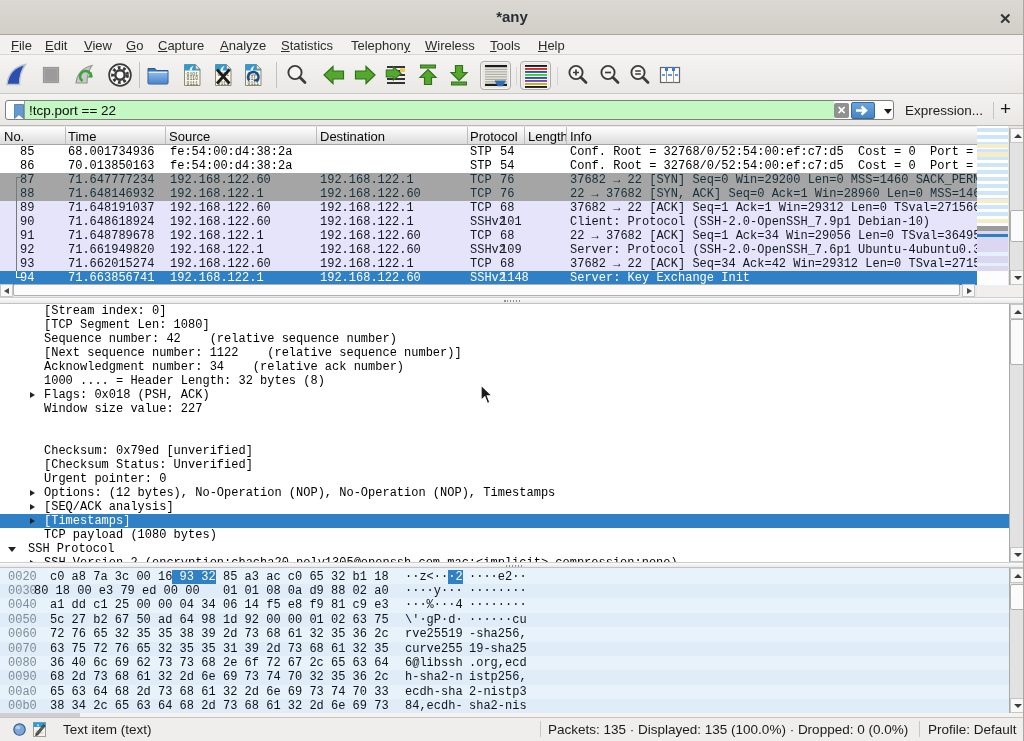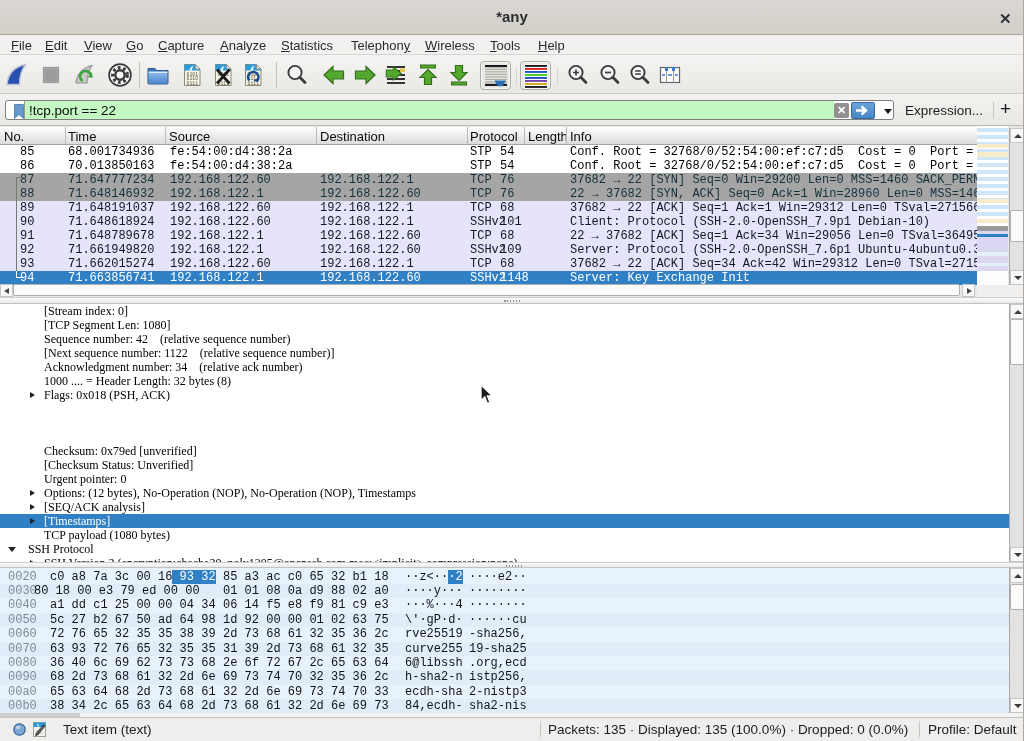--- a/index.html
+++ b/index.html
@@ -38,21 +38,21 @@
 .sbthumb{position:absolute;left:0;width:15px;background:#fbfbfb;border:1px solid #b0b0b0;border-radius:2px}
 .tri-u{position:absolute;left:2.5px;top:4.5px;width:0;height:0;border-left:4.5px solid transparent;border-right:4.5px solid transparent;border-bottom:4.5px solid #3c3c3c}
 .tri-d{position:absolute;left:2.5px;top:4.5px;width:0;height:0;border-left:4.5px solid transparent;border-right:4.5px solid transparent;border-top:4.5px solid #3c3c3c}
 .tri-l{position:absolute;left:3px;top:3px;width:0;height:0;border-top:3.5px solid transparent;border-bottom:3.5px solid transparent;border-right:5px solid #4a4a4a}
 .tri-r{position:absolute;left:4px;top:3px;width:0;height:0;border-top:3.5px solid transparent;border-bottom:3.5px solid transparent;border-left:5px solid #4a4a4a}
 #hsb{left:0;top:285px;width:977px;height:12px;background:#e8e8e8}
 #hsbcorner{left:977px;top:285px;width:47px;height:12px;background:#f0efed}
 .splitter{left:0;width:1024px;background:linear-gradient(#fbfbfb,#e9e9e9);border-top:1px solid #cecece;border-bottom:1px solid #c2c2c2}
 .dots{position:absolute;top:2px;width:16px;height:2px}
 #details{left:0;top:304px;width:1024px;height:258px;background:#fff;overflow:hidden}
-.drow{position:absolute;left:0;width:1009px;height:14px;font-family:Liberation Serif, serif;font-size:12px;color:#000;white-space:pre}
+.drow{position:absolute;left:0;width:1009px;height:14px;font-family:Liberation Mono, monospace;font-size:12px;color:#000;white-space:pre}
 .drow.dsel{background:#2f80c4;color:#fff}
 .tr-r{position:absolute;width:0;height:0;border-top:3.5px solid transparent;border-bottom:3.5px solid transparent;border-left:5px solid #222;top:3.5px}
 .tr-d{position:absolute;width:0;height:0;border-left:4px solid transparent;border-right:4px solid transparent;border-top:5px solid #222;top:5px}
 #hexpane{left:0;top:568px;width:1024px;height:145px;background:#e7f2fb;overflow:hidden}
 .xrow{position:absolute;left:0;width:1009px;height:14.4px;font-family:"Liberation Mono",monospace;font-size:12px;color:#0e141a;white-space:pre}
 .xalt{background:#e0ecf7}
 .xoff{color:#7e8c99}
 .xhl{background:#2f80c4;color:#fff}
 #strip{left:0;top:713px;width:1024px;height:4px;background:#f4f3f1}
 #strip b{position:absolute;left:0;top:0;width:80px;height:4px;background:#cfcfcf}
@@ -325,20 +325,21 @@
       <div class="dots" style="left:504px;background:repeating-linear-gradient(to right,#8f8f8f 0,#8f8f8f 1.5px,transparent 1.5px,transparent 3px)"></div>
     </div>
 <div class="abs" id="details">
 <div class="drow" style="top:0px"><span style="position:absolute;left:44px">[Stream index: 0]</span></div>
 <div class="drow" style="top:14px"><span style="position:absolute;left:44px">[TCP Segment Len: 1080]</span></div>
 <div class="drow" style="top:28px"><span style="position:absolute;left:44px">Sequence number: 42    (relative sequence number)</span></div>
 <div class="drow" style="top:42px"><span style="position:absolute;left:44px">[Next sequence number: 1122    (relative sequence number)]</span></div>
 <div class="drow" style="top:56px"><span style="position:absolute;left:44px">Acknowledgment number: 34    (relative ack number)</span></div>
 <div class="drow" style="top:70px"><span style="position:absolute;left:44px">1000 .... = Header Length: 32 bytes (8)</span></div>
 <div class="drow" style="top:84px"><span class="tr-r" style="left:30px"></span><span style="position:absolute;left:44px">Flags: 0x018 (PSH, ACK)</span></div>
+<div class="drow" style="top:98px"><span style="position:absolute;left:44px">Window size value: 227</span></div>
 <div class="drow" style="top:140px"><span style="position:absolute;left:44px">Checksum: 0x79ed [unverified]</span></div>
 <div class="drow" style="top:154px"><span style="position:absolute;left:44px">[Checksum Status: Unverified]</span></div>
 <div class="drow" style="top:168px"><span style="position:absolute;left:44px">Urgent pointer: 0</span></div>
 <div class="drow" style="top:182px"><span class="tr-r" style="left:30px"></span><span style="position:absolute;left:44px">Options: (12 bytes), No-Operation (NOP), No-Operation (NOP), Timestamps</span></div>
 <div class="drow" style="top:196px"><span class="tr-r" style="left:30px"></span><span style="position:absolute;left:44px">[SEQ/ACK analysis]</span></div>
 <div class="drow dsel" style="top:210px"><span class="tr-r" style="left:30px"></span><span style="position:absolute;left:44px">[Timestamps]</span></div>
 <div class="drow" style="top:224px"><span style="position:absolute;left:44px">TCP payload (1080 bytes)</span></div>
 <div class="drow" style="top:238px"><span class="tr-d" style="left:8px"></span><span style="position:absolute;left:28px">SSH Protocol</span></div>
 <div class="drow" style="top:252px"><span class="tr-r" style="left:30px"></span><span style="position:absolute;left:44px">SSH Version 2 (encryption:chacha20_poly1305@openssh.com mac:&lt;implicit&gt; compression:none)</span></div>
 </div>
@@ -353,21 +354,21 @@
     </div>
 <div class="abs splitter" style="top:562px;height:6px">
       <div class="dots" style="left:506px;top:1.5px;background:repeating-linear-gradient(to right,#8f8f8f 0,#8f8f8f 1.5px,transparent 1.5px,transparent 3px)"></div>
     </div>
 <div class="abs" id="hexpane">
 <div class="xrow" style="top:1.5px"><span class="xoff" style="position:absolute;left:8px">0020</span><span style="position:absolute;left:50px">c0 a8 7a 3c 00 16<span class="xhl">&nbsp;93 32</span></span><span style="position:absolute;left:223px">85 a3 ac c0 65 32 b1 18</span><span style="position:absolute;left:405px">··z&lt;··<span class="xhl">·2</span></span><span style="position:absolute;left:469px">····e2··</span></div>
 <div class="xrow xalt" style="top:15.9px"><span class="xoff" style="position:absolute;left:8px">0030</span><span style="position:absolute;left:34px">80 18 00 e3 79 ed 00 00</span><span style="position:absolute;left:223px">01 01 08 0a d9 88 02 a0</span><span style="position:absolute;left:405px">····y···</span><span style="position:absolute;left:469px">········</span></div>
 <div class="xrow" style="top:30.3px"><span class="xoff" style="position:absolute;left:8px">0040</span><span style="position:absolute;left:50px">a1 dd c1 25 00 00 04 34</span><span style="position:absolute;left:223px">06 14 f5 e8 f9 81 c9 e3</span><span style="position:absolute;left:405px">···%···4</span><span style="position:absolute;left:469px">········</span></div>
 <div class="xrow xalt" style="top:44.7px"><span class="xoff" style="position:absolute;left:8px">0050</span><span style="position:absolute;left:50px">5c 27 b2 67 50 ad 64 98</span><span style="position:absolute;left:223px">1d 92 00 00 01 02 63 75</span><span style="position:absolute;left:405px">\'·gP·d·</span><span style="position:absolute;left:469px">······cu</span></div>
 <div class="xrow" style="top:59.1px"><span class="xoff" style="position:absolute;left:8px">0060</span><span style="position:absolute;left:50px">72 76 65 32 35 35 38 39</span><span style="position:absolute;left:223px">2d 73 68 61 32 35 36 2c</span><span style="position:absolute;left:405px">rve25519</span><span style="position:absolute;left:469px">-sha256,</span></div>
-<div class="xrow xalt" style="top:73.5px"><span class="xoff" style="position:absolute;left:8px">0070</span><span style="position:absolute;left:50px">63 93 72 76 65 32 35 35</span><span style="position:absolute;left:223px">31 39 2d 73 68 61 32 35</span><span style="position:absolute;left:405px">curve255</span><span style="position:absolute;left:469px">19-sha25</span></div>
+<div class="xrow xalt" style="top:73.5px"><span class="xoff" style="position:absolute;left:8px">0070</span><span style="position:absolute;left:50px">63 75 72 76 65 32 35 35</span><span style="position:absolute;left:223px">31 39 2d 73 68 61 32 35</span><span style="position:absolute;left:405px">curve255</span><span style="position:absolute;left:469px">19-sha25</span></div>
 <div class="xrow" style="top:87.9px"><span class="xoff" style="position:absolute;left:8px">0080</span><span style="position:absolute;left:50px">36 40 6c 69 62 73 73 68</span><span style="position:absolute;left:223px">2e 6f 72 67 2c 65 63 64</span><span style="position:absolute;left:405px">6@libssh</span><span style="position:absolute;left:469px">.org,ecd</span></div>
 <div class="xrow xalt" style="top:102.30000000000001px"><span class="xoff" style="position:absolute;left:8px">0090</span><span style="position:absolute;left:50px">68 2d 73 68 61 32 2d 6e</span><span style="position:absolute;left:223px">69 73 74 70 32 35 36 2c</span><span style="position:absolute;left:405px">h-sha2-n</span><span style="position:absolute;left:469px">istp256,</span></div>
 <div class="xrow" style="top:116.70000000000002px"><span class="xoff" style="position:absolute;left:8px">00a0</span><span style="position:absolute;left:50px">65 63 64 68 2d 73 68 61</span><span style="position:absolute;left:223px">32 2d 6e 69 73 74 70 33</span><span style="position:absolute;left:405px">ecdh-sha</span><span style="position:absolute;left:469px">2-nistp3</span></div>
 <div class="xrow xalt" style="top:131.10000000000002px"><span class="xoff" style="position:absolute;left:8px">00b0</span><span style="position:absolute;left:50px">38 34 2c 65 63 64 68 2d</span><span style="position:absolute;left:223px">73 68 61 32 2d 6e 69 73</span><span style="position:absolute;left:405px">84,ecdh-</span><span style="position:absolute;left:469px">sha2-nis</span></div>
 </div>
 <div class="abs vsb" style="top:568px;height:145px;background:#e2e2e2;border-left:1px solid #a9a9a9">
       <div class="sbbtn" style="top:0">
         <span class="tri-u"></span>
       </div>
       <div class="sbbtn" style="top:130px">

